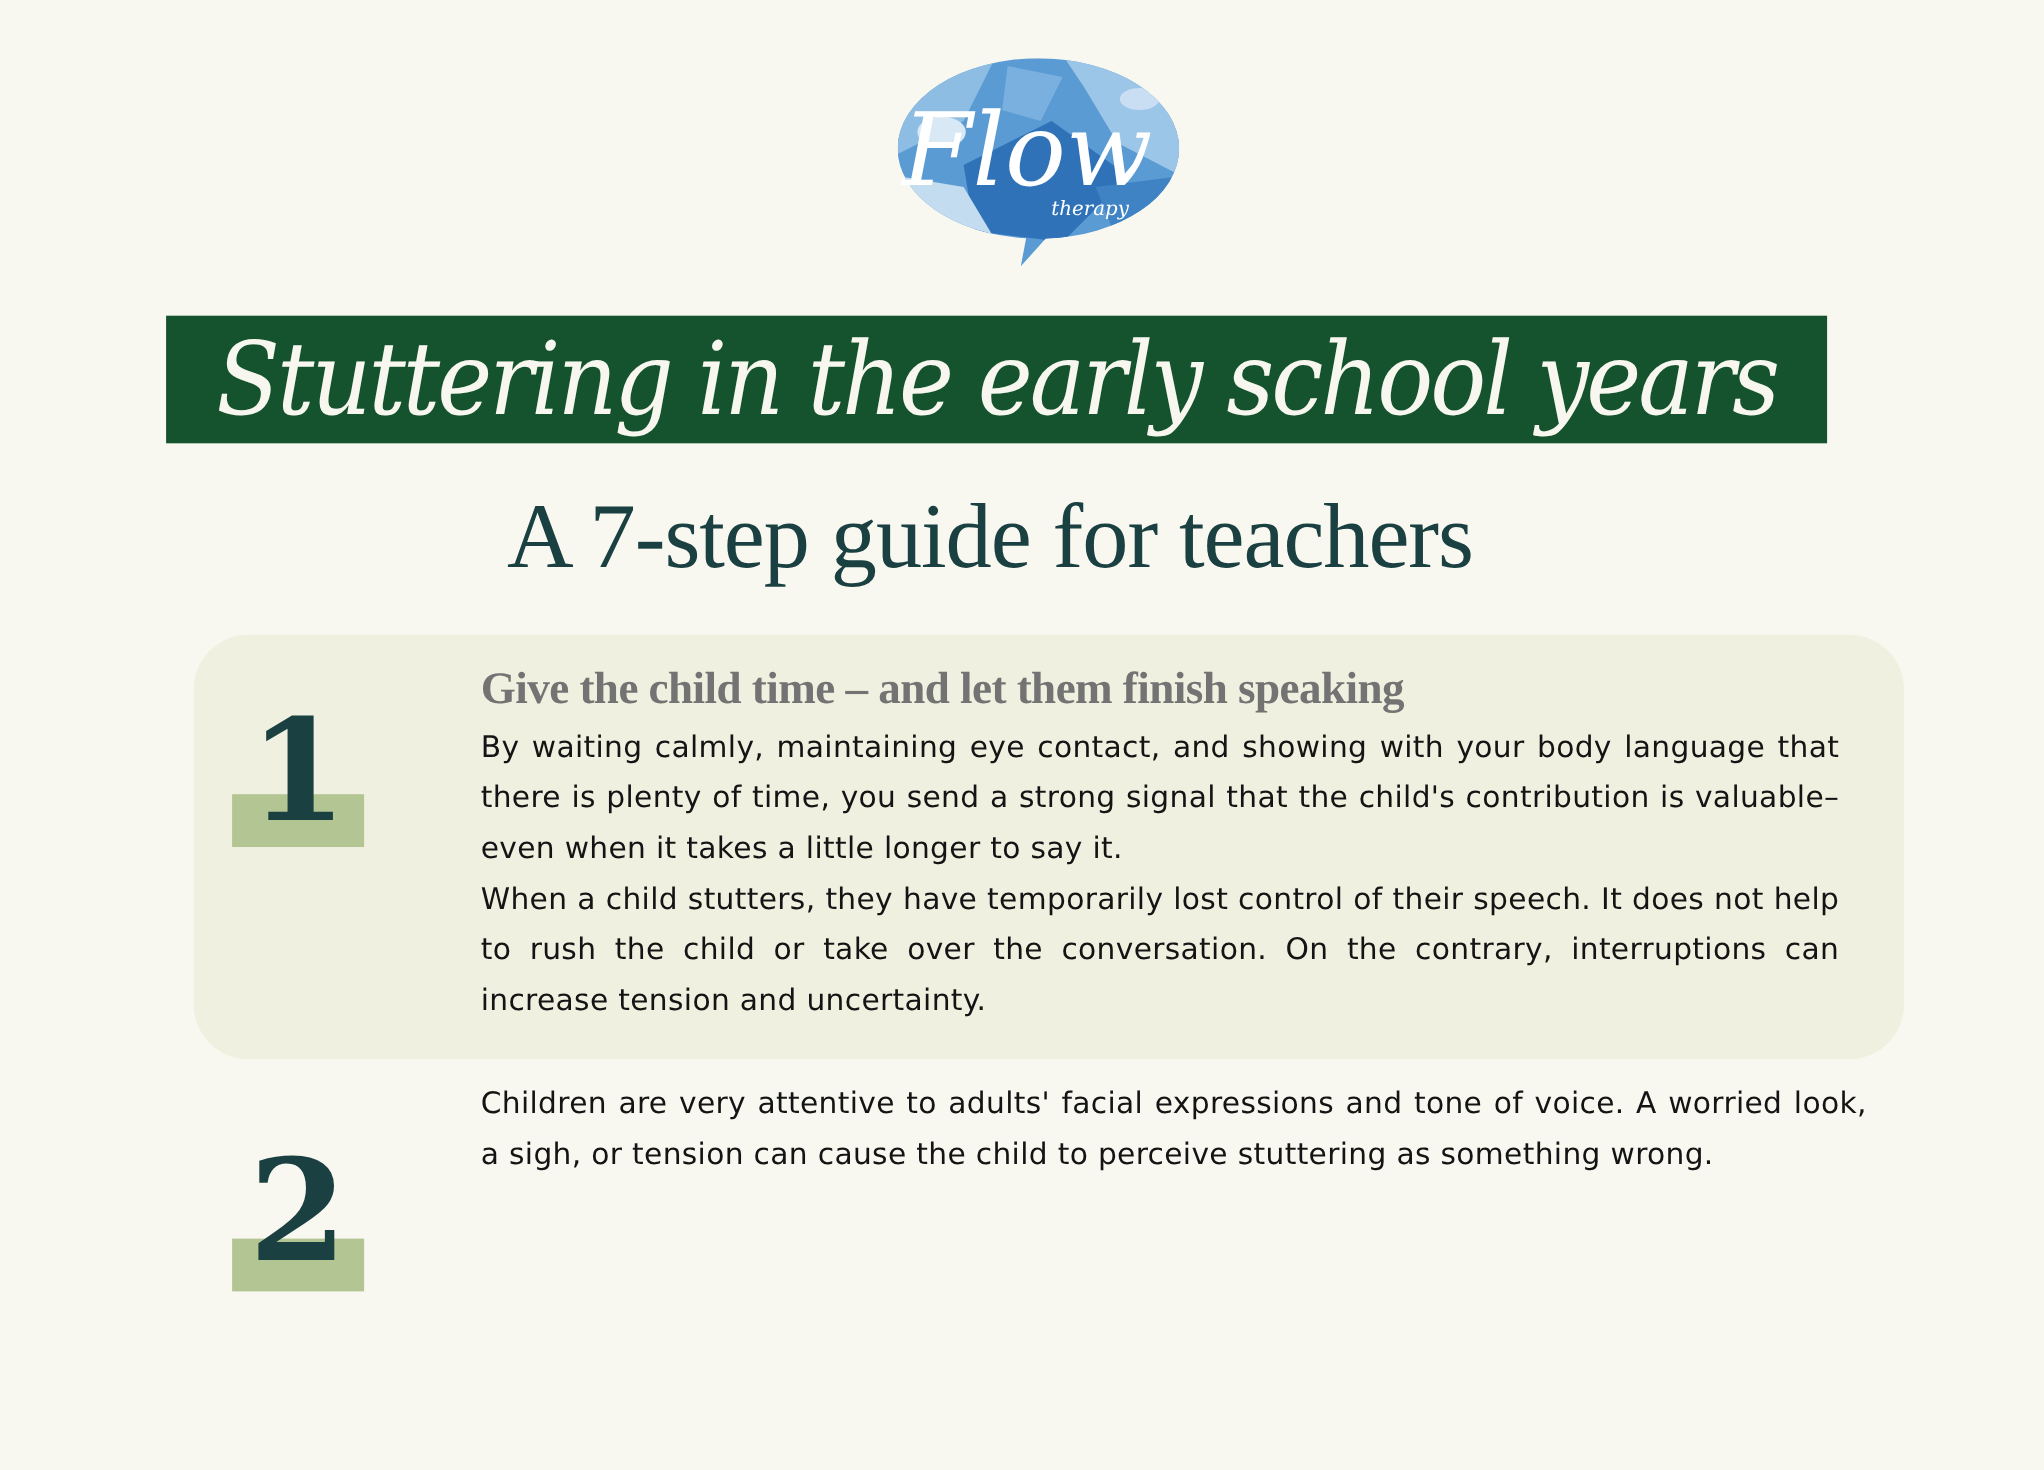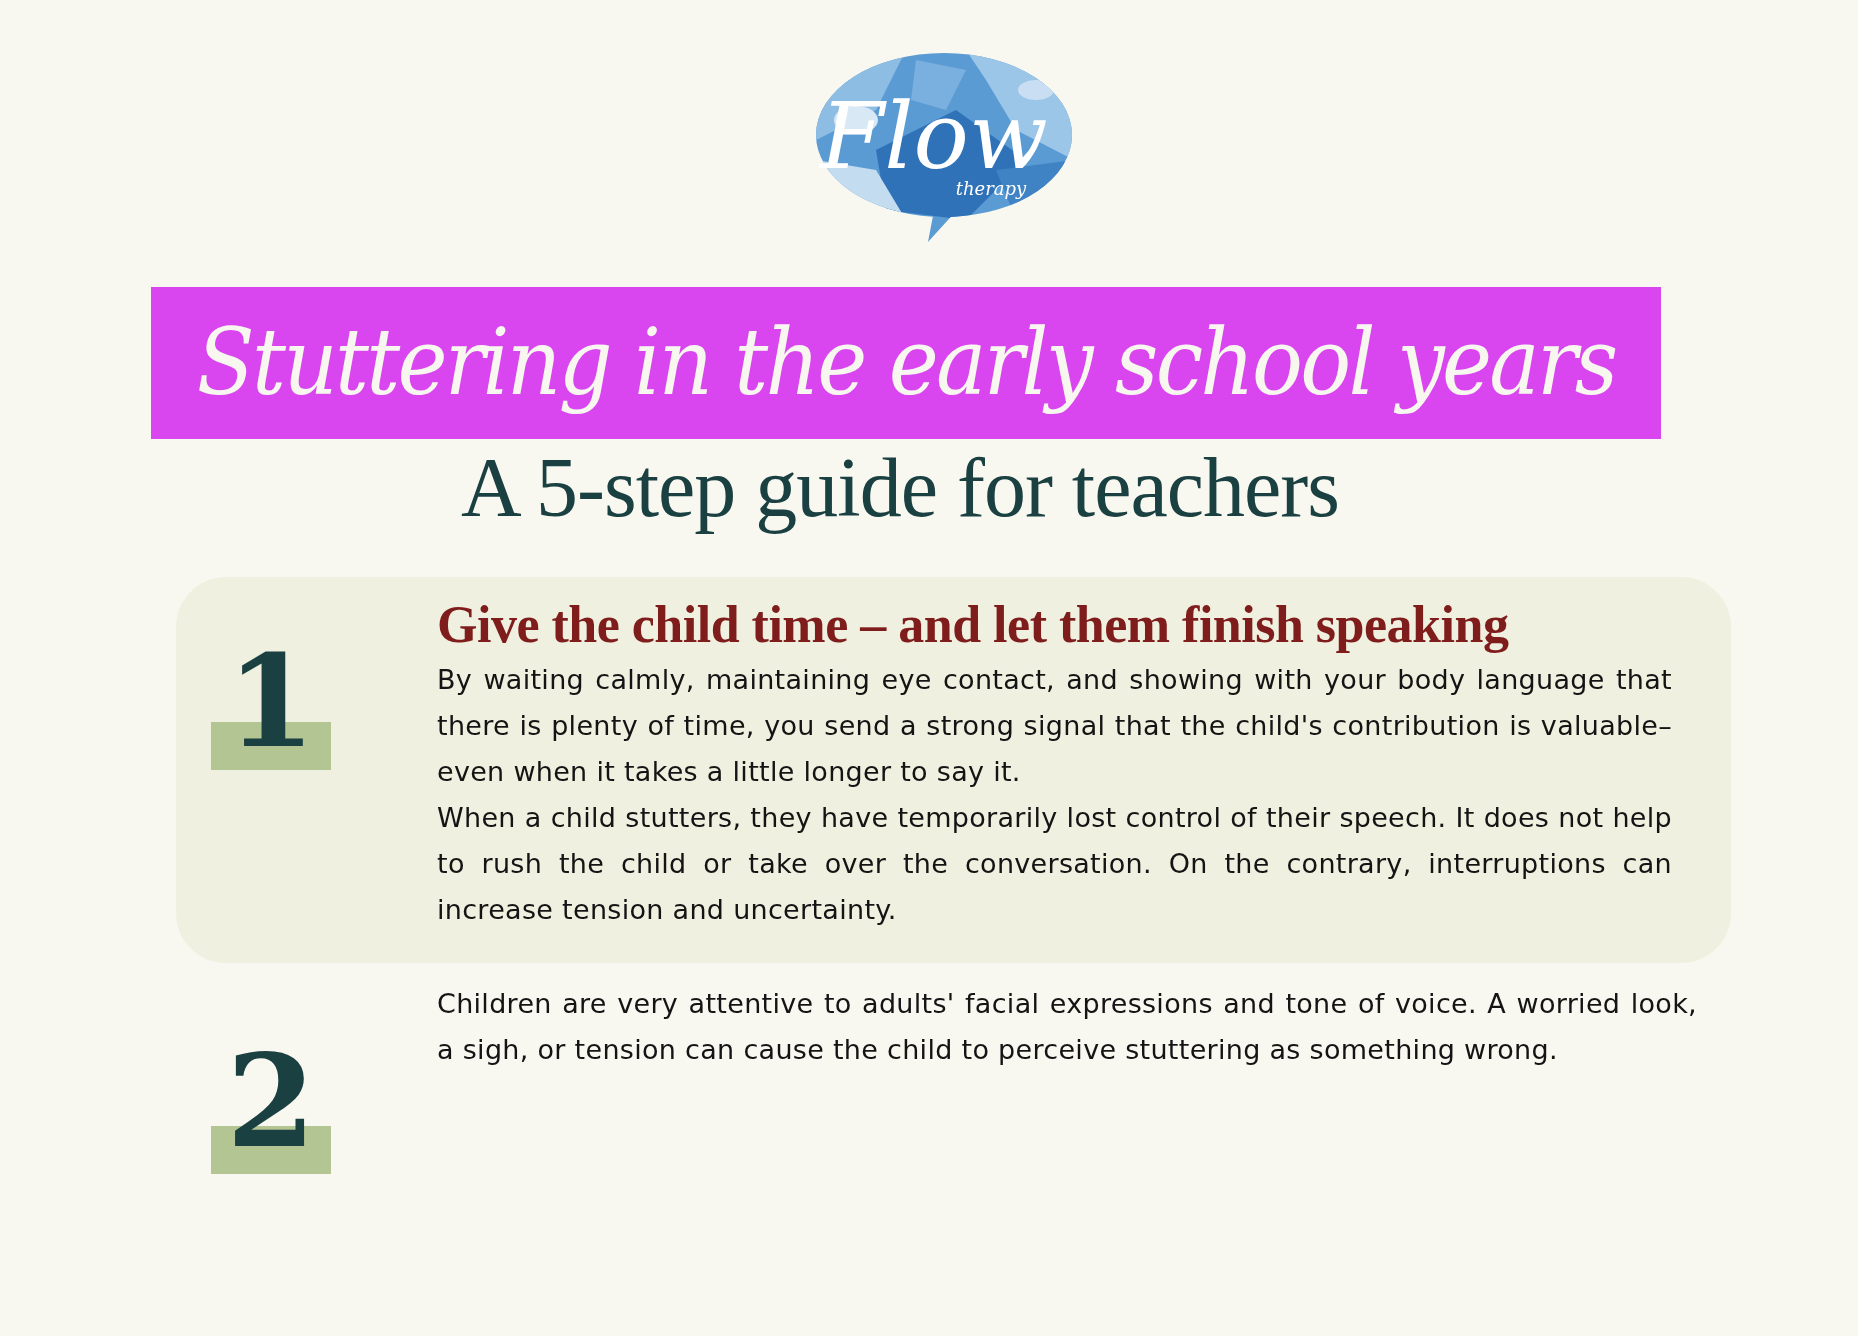--- a/index.html
+++ b/index.html
@@ -7,22 +7,22 @@
     width: 1858px; height: 1336px; overflow: hidden;
     background: #f8f8f1;
     position: relative;
     font-family: "Liberation Sans", sans-serif;
   }
   .logo {
     position: absolute; left: 816px; top: 50px; width: 258px; height: 192px;
   }
   .logo svg { width: 100%; height: 100%; display: block; }
   .title-bar {
-    position: absolute; left: 151px; top: 287px; width: 1510px; height: 152px;
-    background: #d946ef;
+    position: absolute; left: 151px; top: 287px; width: 1510px; height: 116px;
+    background: #14532d;
     display: flex; align-items: center; justify-content: center;
     box-sizing: border-box;
   }
   .title-text {
     font-family: "DejaVu Serif", "Liberation Serif", serif;
     font-style: italic;
     font-size: 92px;
     color: #f8f7ef;
     letter-spacing: -3px;
     white-space: nowrap;
@@ -59,22 +59,22 @@
     font-weight: bold;
     font-size: 128px;
     color: #1b4041;
     line-height: 1;
   }
   .step-content {
     position: absolute; left: 261px; width: 1240px;
   }
   .step-heading {
     font-family: "Liberation Serif", "DejaVu Serif", serif;
-    font-size: 52px;
-    color: #7f1d1d;
+    font-size: 41px;
+    color: #737373;
     letter-spacing: -0.5px;
     line-height: 52px;
     margin: 0 0 6px 0;
     white-space: nowrap;
   }
   .step-body p {
     margin: 0;
     font-family: "DejaVu Sans", "Liberation Sans", sans-serif;
     font-size: 27px;
     line-height: 46px;
@@ -108,21 +108,21 @@
     </g>
     <text x="118" y="118" text-anchor="middle" fill="#ffffff" font-family="DejaVu Serif, serif" font-style="italic" font-size="92">Flow</text>
     <text x="175" y="145" text-anchor="middle" fill="#ffffff" font-family="DejaVu Serif, serif" font-style="italic" font-size="18">therapy</text>
   </svg>
 </div>
 
 <div class="title-bar">
   <span class="title-text">Stuttering in the early school years</span>
 </div>
 
-<div class="subtitle">A 5-step guide for teachers</div>
+<div class="subtitle">A 7-step guide for teachers</div>
 
 <div class="card card-1 filled">
   <div class="num-wrap" style="top: 60px; height: 170px;">
     <div class="num-bg" style="top: 85px;"></div>
     <div class="num" style="top: 0px;">1</div>
   </div>
   <div class="step-content" style="top: 22px;">
     <h2 class="step-heading">Give the child time – and let them finish speaking</h2>
     <div class="step-body" style="width: 1235px;">
       <p class="last-line-left">By waiting calmly, maintaining eye contact, and showing with your body language that there is plenty of time, you send a strong signal that the child's contribution is valuable–even when it takes a little longer to say it.</p>

